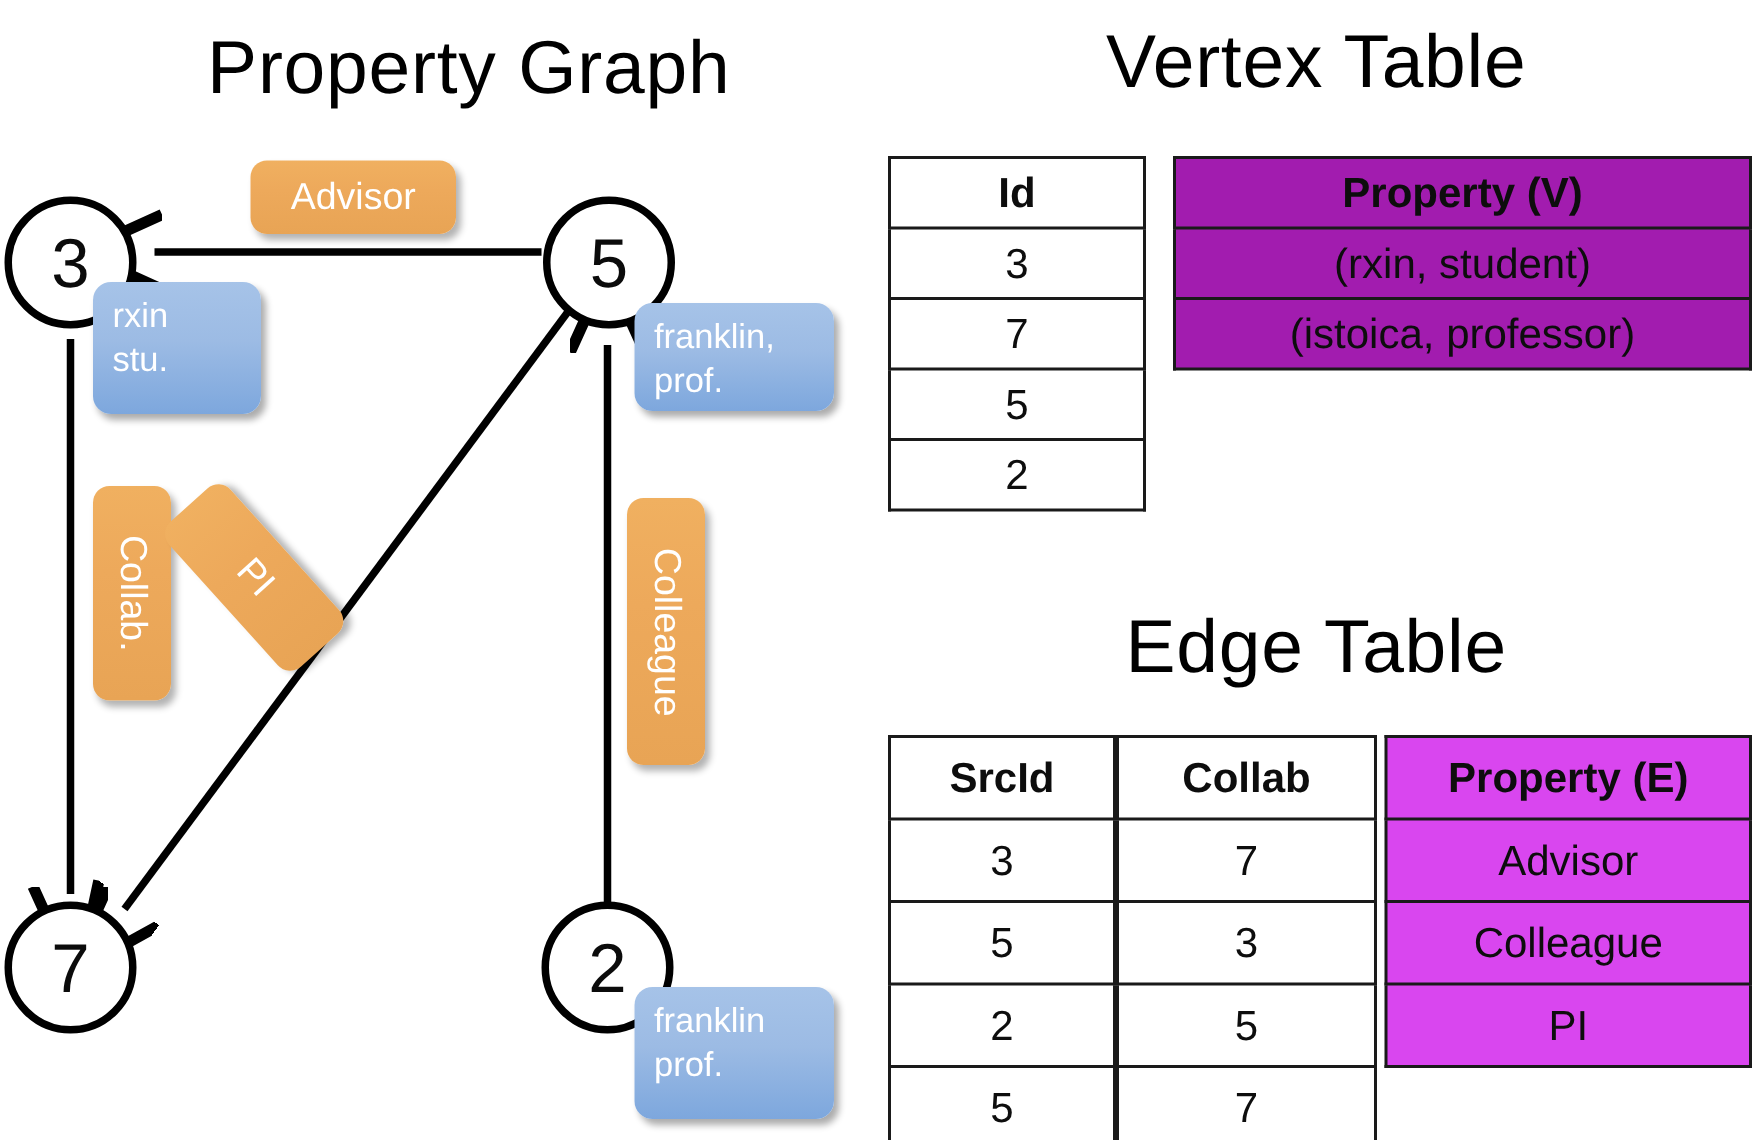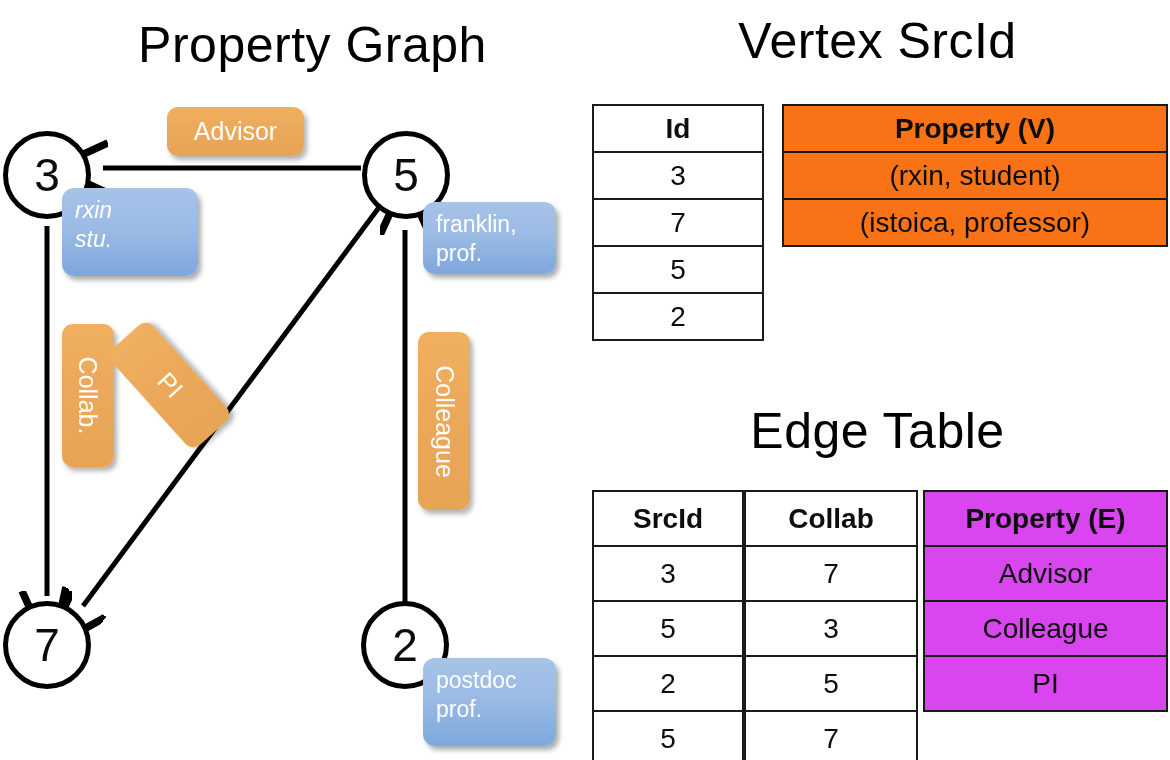--- a/index.html
+++ b/index.html
@@ -110,37 +110,37 @@
     color: #0d0d0d;
     padding: 0;
     height: 47px;
     line-height: 1;
   }
   .tbl th {
     font-weight: 700;
     font-size: 28px;
   }
   .tbl.key-col td, .tbl.key-col th { background: #ffffff; }
-  .tbl.vprop td, .tbl.vprop th { background: #f97316; }
+  .tbl.vprop td, .tbl.vprop th { background: #a21caf; }
   .tbl.eprop td, .tbl.eprop th { background: #d946ef; }
 
   #vertex-id-table   { left: 592px; top: 104px; width: 172px; padding-left: 16px; }
   #vertex-prop-table { left: 782px; top: 104px; width: 386px; }
   #edge-src-table    { left: 592px; top: 490px; width: 152px; }
   #edge-dst-table    { left: 744px; top: 490px; width: 174px; }
   #edge-prop-table   { left: 923px; top: 490px; width: 245px; }
   #edge-src-table td, #edge-src-table th,
   #edge-dst-table td, #edge-dst-table th,
   #edge-prop-table td, #edge-prop-table th { height: 55px; }
 </style>
 </head>
 <body>
 
 <div class="title" id="title-property-graph">Property Graph</div>
-<div class="title" id="title-vertex-table">Vertex SrcId</div>
+<div class="title" id="title-vertex-table">Vertex Table</div>
 <div class="title" id="title-edge-table">Edge Table</div>
 
 <div id="graph-panel">
 
   <svg id="graph-svg" width="585" height="760" viewBox="0 0 585 760">
     <defs>
       <marker id="arrowhead" markerWidth="14" markerHeight="14" refX="1" refY="5" orient="auto" markerUnits="strokeWidth">
         <path d="M0,0 L11,5 L0,10" fill="none" stroke="#000" stroke-width="1.5"></path>
       </marker>
     </defs>
@@ -158,42 +158,42 @@
     </g>
 
     <g>
       <line x1="405" y1="604" x2="405" y2="230" stroke="#000" stroke-width="5" marker-end="url(#arrowhead)"></line>
     </g>
   </svg>
 
   <div class="node-circle" style="left:3px; top:131px; width:88px; height:88px;">
     <span>3</span>
   </div>
-  <div class="prop-box" style="left:62px; top:188px; width:136px; height:88px;font-style:italic;">
+  <div class="prop-box" style="left:62px; top:188px; width:112px; height:88px;">
     <div>rxin</div>
     <div>stu.</div>
   </div>
 
   <div class="node-circle" style="left:362px; top:131px; width:88px; height:88px;">
     <span>5</span>
   </div>
   <div class="prop-box" style="left:423px; top:202px; width:133px; height:72px;">
     <div>franklin,</div>
     <div>prof.</div>
   </div>
 
   <div class="node-circle" style="left:3px; top:601px; width:88px; height:88px;">
     <span>7</span>
   </div>
 
   <div class="node-circle" style="left:361px; top:601px; width:88px; height:88px;">
     <span>2</span>
   </div>
   <div class="prop-box" style="left:423px; top:658px; width:133px; height:88px;">
-    <div>postdoc</div>
+    <div>franklin</div>
     <div>prof.</div>
   </div>
 
   <div class="edge-label" style="left:167px; top:107px; width:137px; height:49px;">
     <span>Advisor</span>
   </div>
 
   <div class="edge-label vert" style="left:62px; top:324px; width:52px; height:143px;">
     <span>Collab.</span>
   </div>

